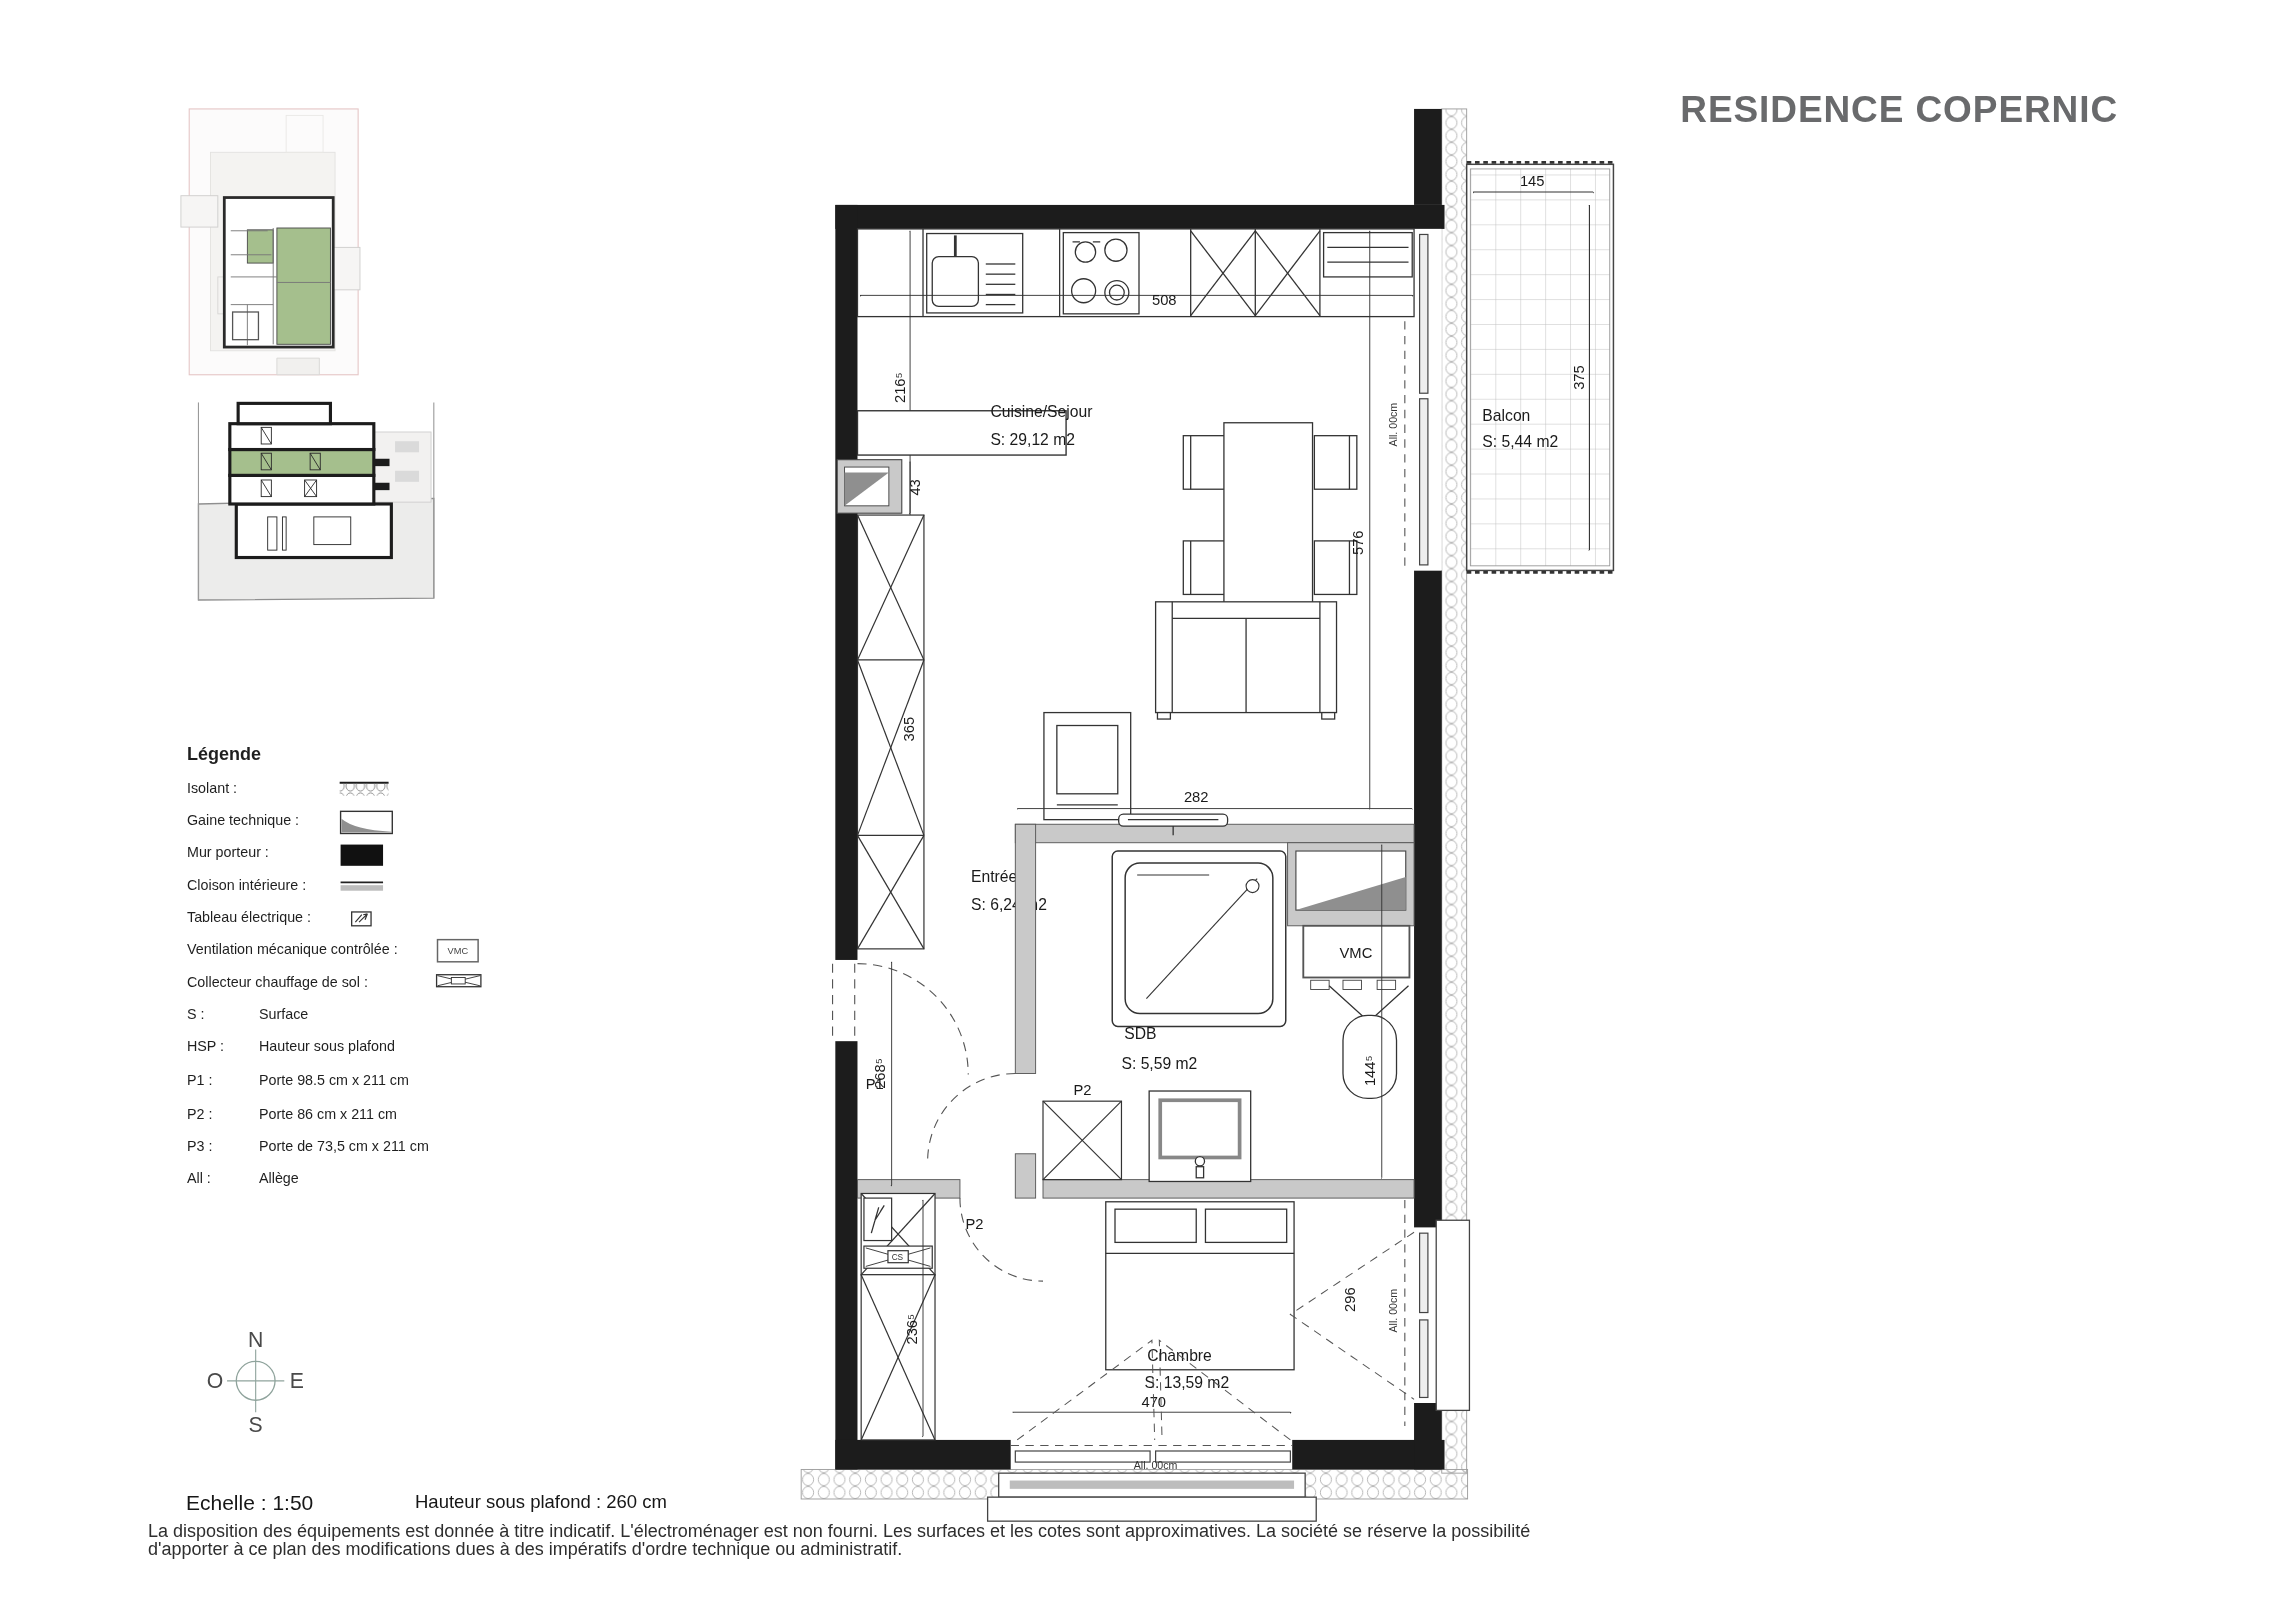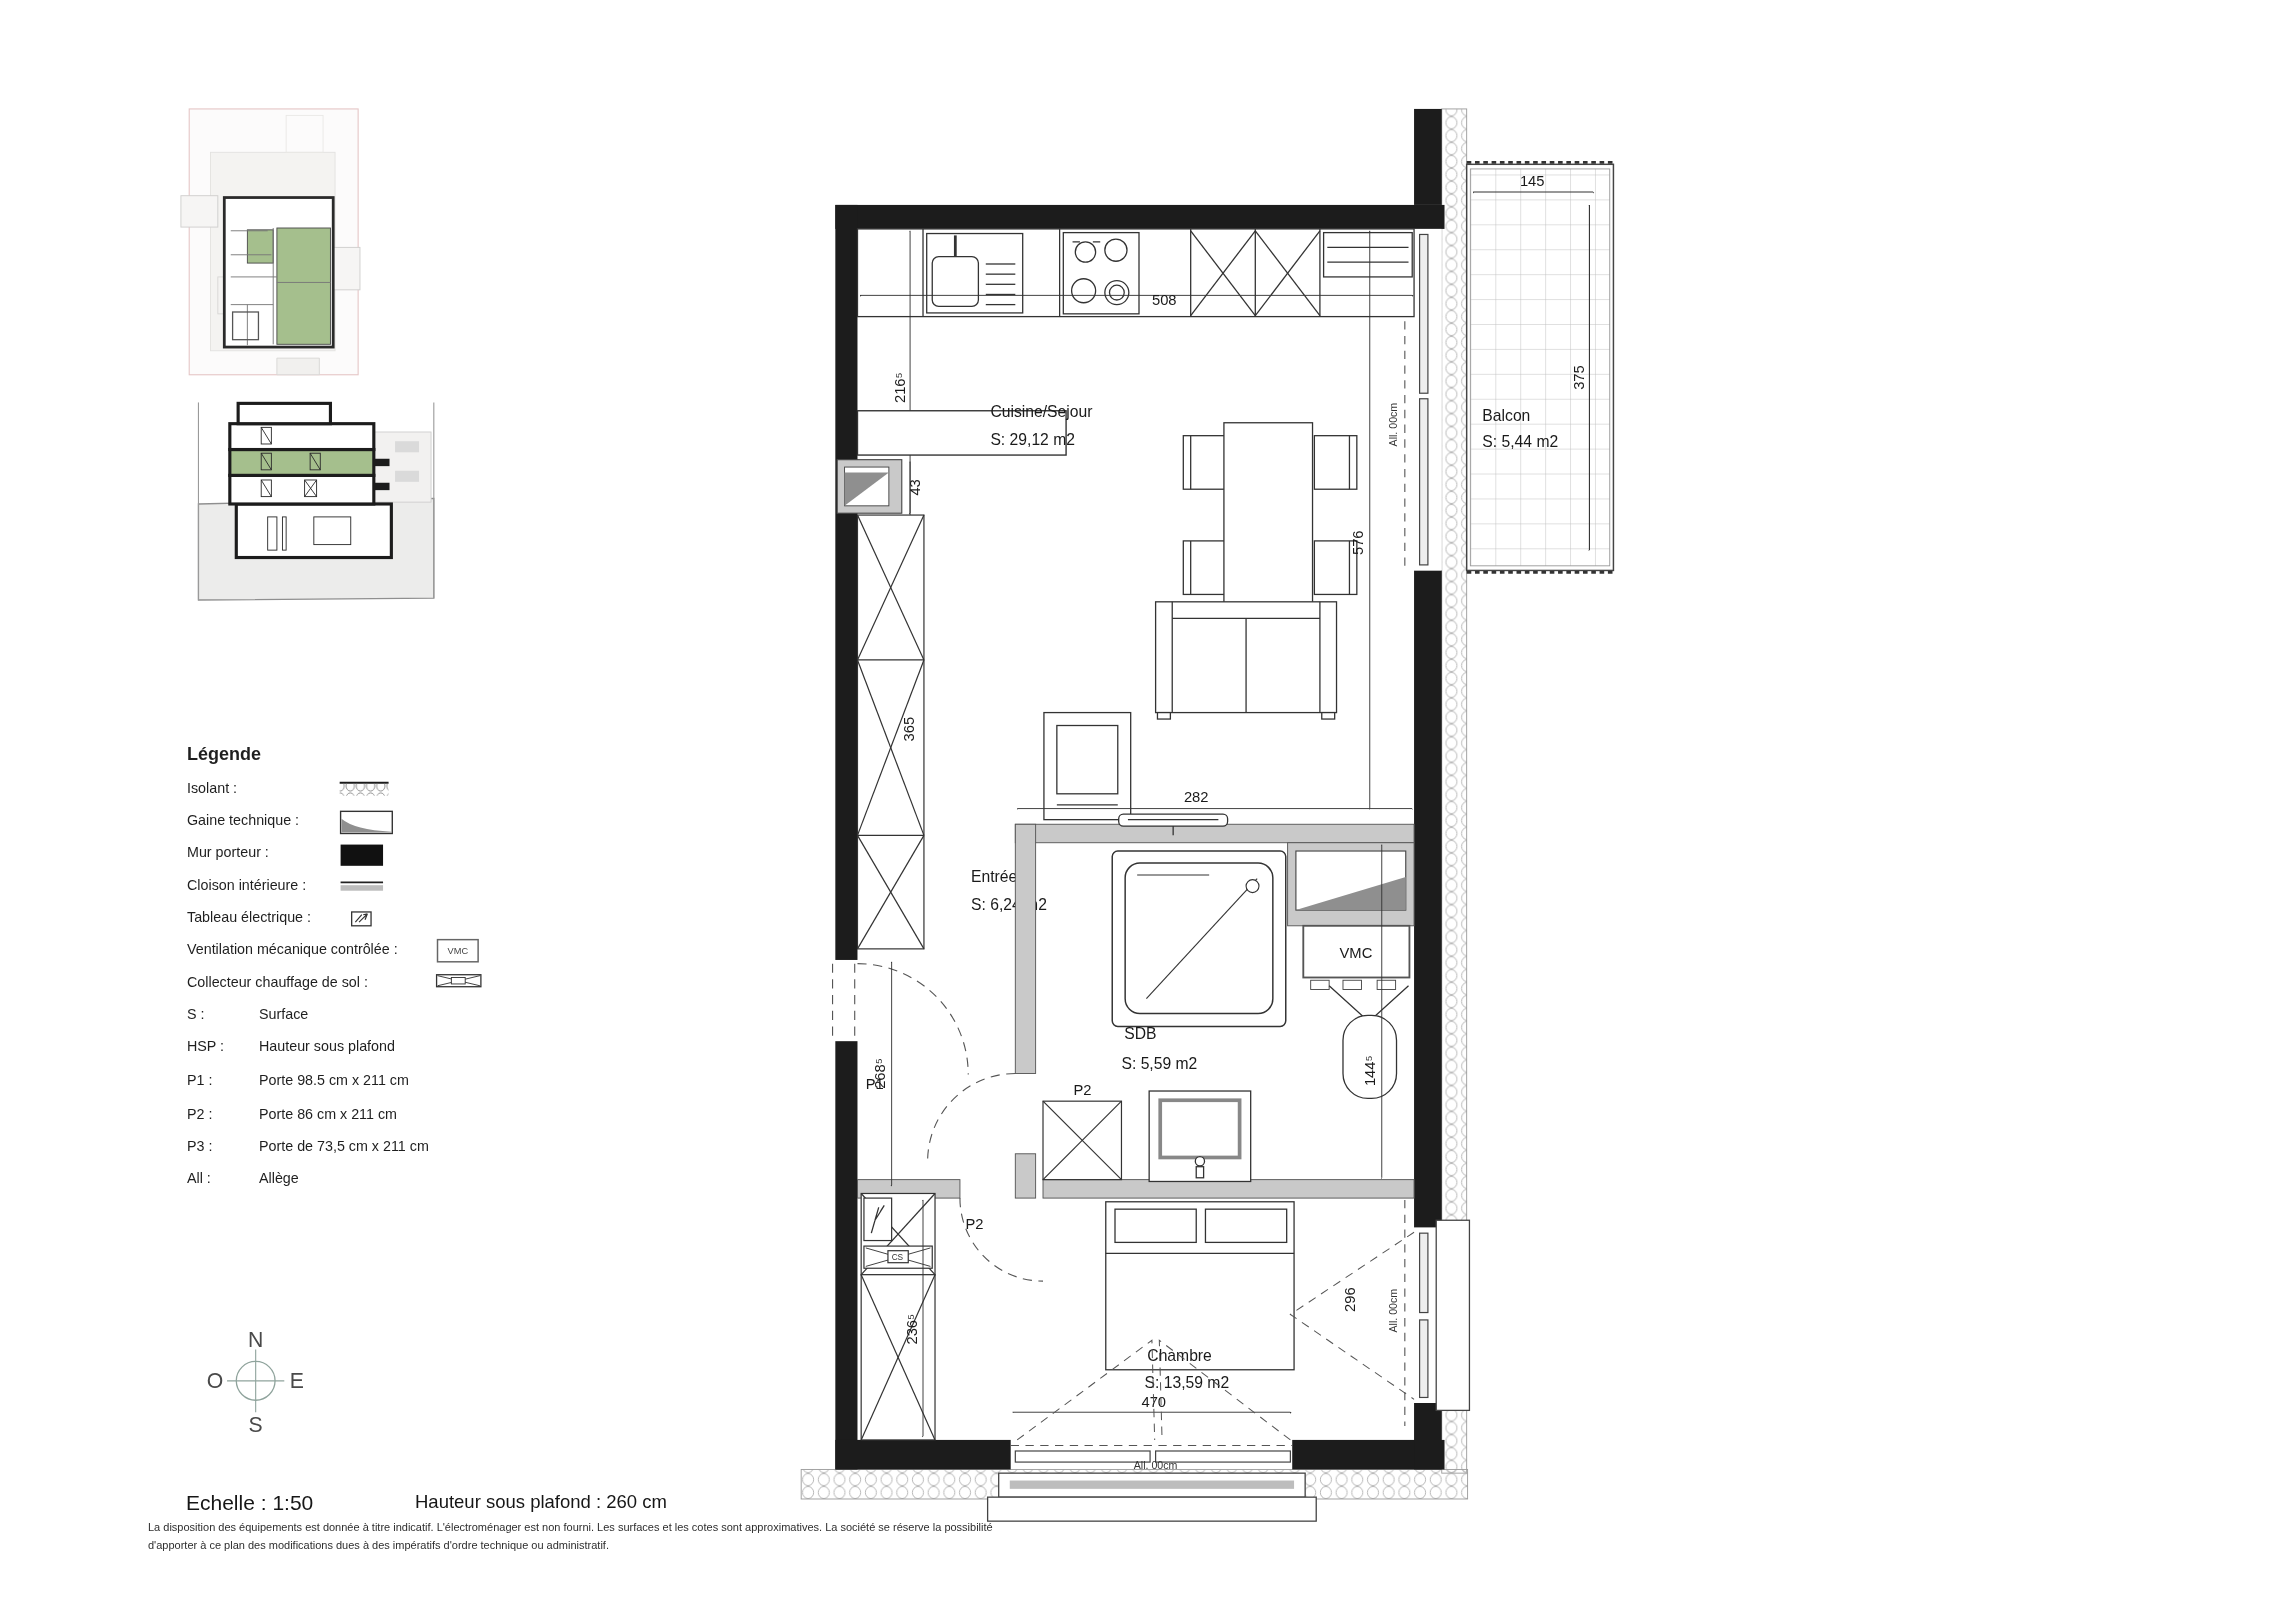--- a/index.html
+++ b/index.html
@@ -12,21 +12,21 @@
   .subtitle{right:172px;top:146px;width:831px;text-align:right;font-size:35px;font-weight:400;
             color:#7b7c7f;}
   
   .legend-heading{left:187px;top:744px;font-size:18px;font-weight:600;color:#1f1f1f;}
   .lg{left:187px;font-size:14.3px;color:#1f1f1f;white-space:nowrap;}
   .lk{left:187px;font-size:14.3px;color:#1f1f1f;}
   .lv{left:259px;font-size:14.3px;color:#1f1f1f;white-space:nowrap;}
   
   .scale{left:186px;top:1491px;font-size:21px;color:#161616;}
   .ceiling{left:415px;top:1491px;font-size:18.5px;color:#161616;}
-  .disc{left:148px;font-size:11px;color:#2e2e2e;white-space:nowrap;}
+  .disc{left:148px;font-size:18px;color:#2e2e2e;white-space:nowrap;}
   
   .logo{left:1982px;top:1309px;width:162px;text-align:center;
         font-family:"Liberation Serif","DejaVu Serif",serif;font-weight:700;
         font-size:50px;line-height:49px;color:#151515;letter-spacing:-0.9px;}
   svg{position:absolute;left:0;top:0;}
   svg text{font-family:"Liberation Sans","DejaVu Sans",sans-serif;fill:#1a1a1a;}
   .rm{font-size:17px;}
   .dm{font-size:16px;}
   .pl{font-size:16px;}
   .sm{font-size:11.5px;fill:#333;}
@@ -405,20 +405,21 @@
         <rect x="1100" y="1572" width="146" height="12" fill="#fff" stroke="#444" stroke-width="1.3"></rect>
         <rect x="1252" y="1572" width="146" height="12" fill="#fff" stroke="#444" stroke-width="1.3"></rect>
         <text class="sm" x="1252" y="1592" text-anchor="middle">All. 00cm</text>
         <rect x="1082" y="1596" width="332" height="26" fill="#fff" stroke="#444" stroke-width="1.4"></rect>
         <rect x="1094" y="1604" width="308" height="9" fill="#bdbdbd" stroke="none"></rect>
         <rect x="1070" y="1622" width="356" height="26" fill="#fff" stroke="#444" stroke-width="1.4"></rect>
       </g>
     </g>
   </svg>
 
+  <div class="abs title">RESIDENCE COPERNIC</div>
 
   <div class="abs legend-heading">Légende</div>
   <div class="abs lg" style="top:780px">Isolant :</div>
   <div class="abs lg" style="top:812px">Gaine technique :</div>
   <div class="abs lg" style="top:844px">Mur porteur :</div>
   <div class="abs lg" style="top:877px">Cloison intérieure :</div>
   <div class="abs lg" style="top:909px">Tableau électrique :</div>
   <div class="abs lg" style="top:941px">Ventilation mécanique contrôlée :</div>
   <div class="abs lg" style="top:974px">Collecteur chauffage de sol :</div>
 

